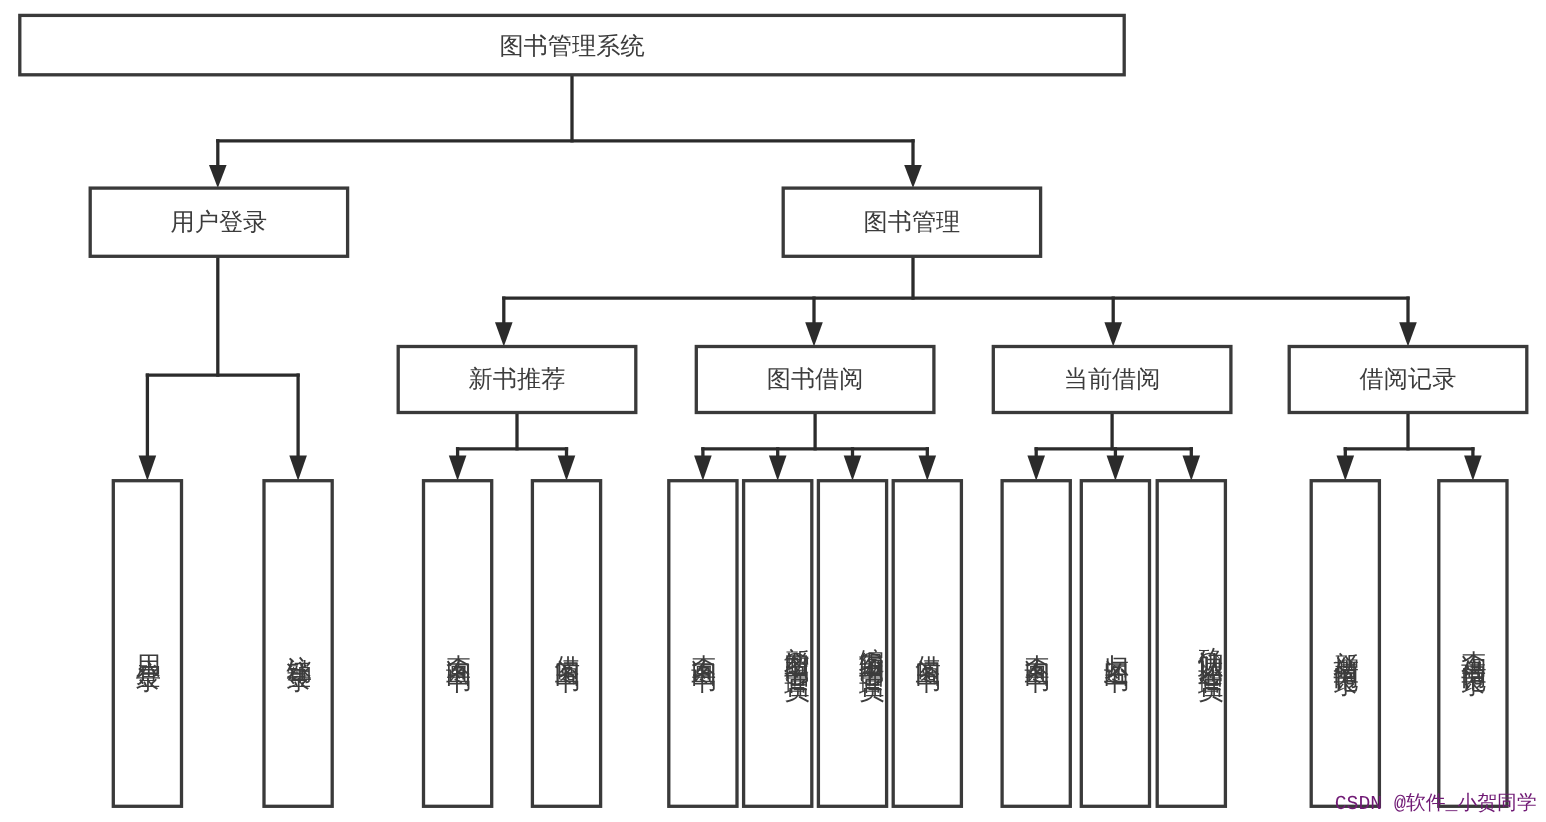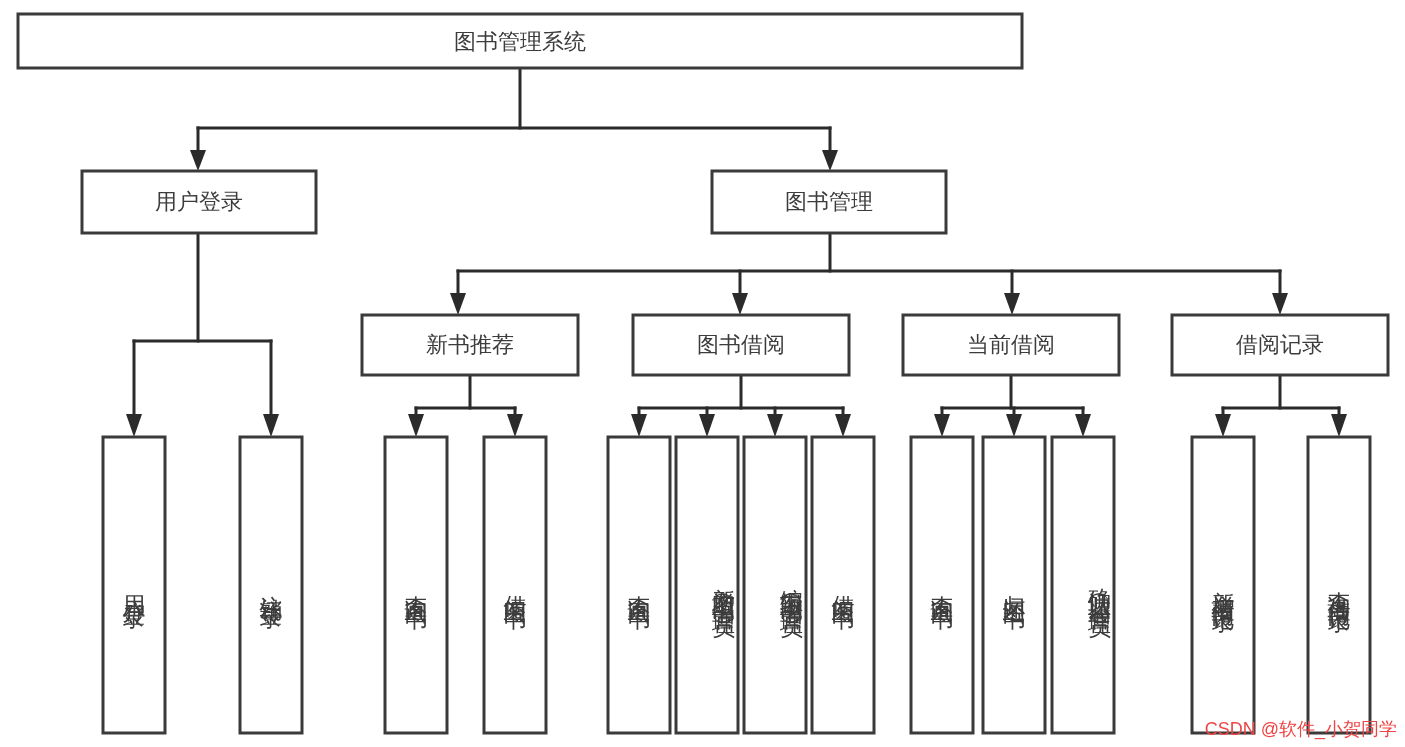--- a/index.html
+++ b/index.html
@@ -61,23 +61,23 @@
     line-height: 1.25;
     color: #3c3c3c;
     letter-spacing: 4px;
     white-space: nowrap;
     pointer-events: none;
   }
   .watermark {
     position: absolute;
     right: 8px;
     bottom: 6px;
-    font-family: Liberation Sans, sans-serif;
+    font-family: Liberation Mono, monospace;
     font-size: 18px;
-    color: #ef4444;
+    color: #701a75;
     white-space: nowrap;
   }
 </style>
 </head>
 <body>
 
 <div id="diagram-root">
 
   <svg class="tree" viewBox="0 0 1405 747">
     <defs></defs>

